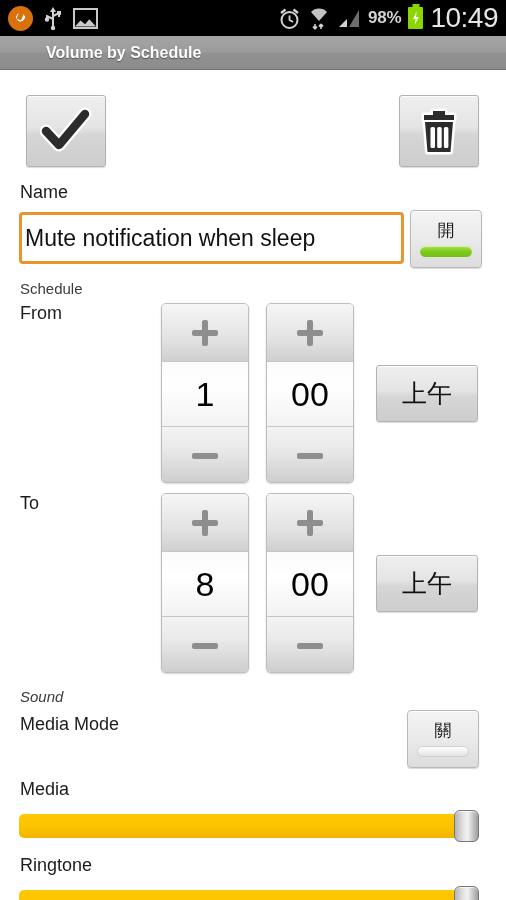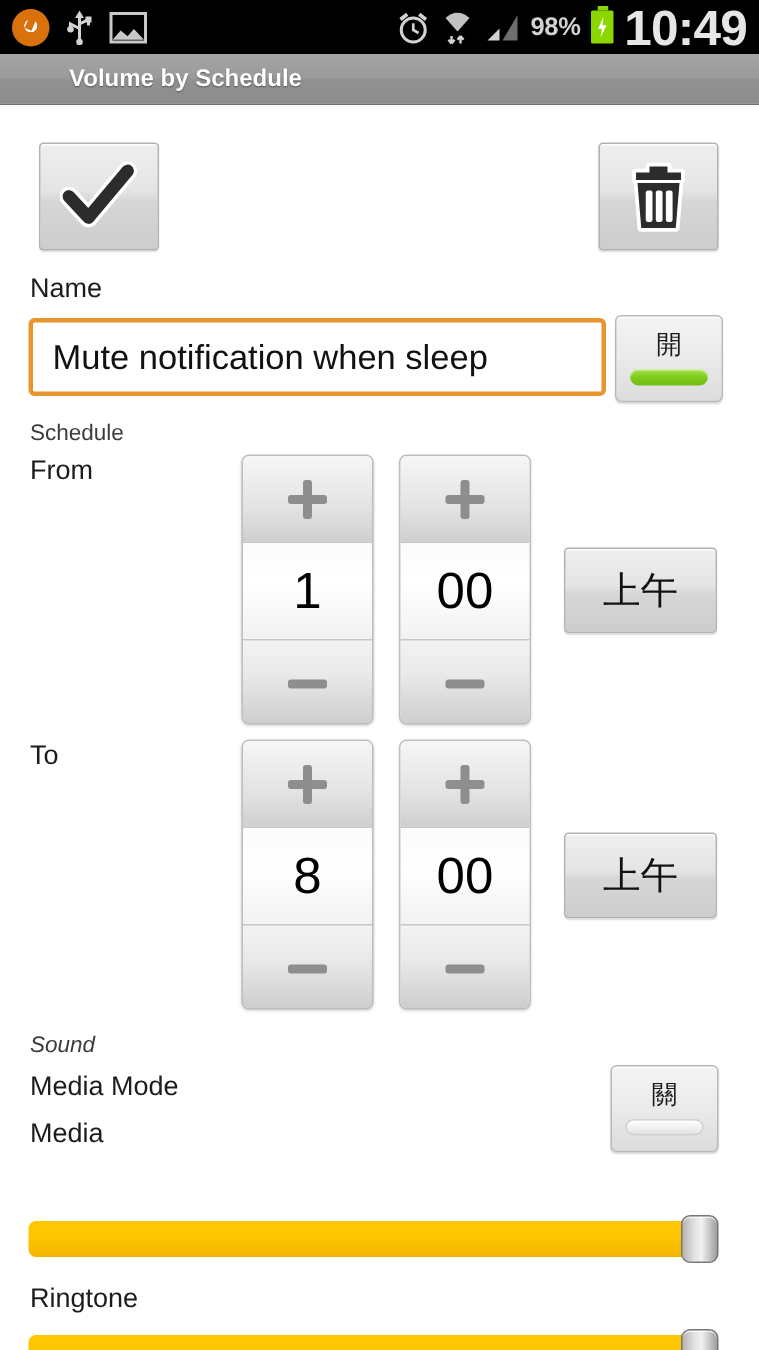--- a/index.html
+++ b/index.html
@@ -48,21 +48,21 @@
     position: relative; display: flex; align-items: center; justify-content: center;
   }
   .ico-batt::before {
     content: ""; position: absolute; top: -3px; left: 50%; transform: translateX(-50%);
     width: 7px; height: 3px; background: #8cd600;
   }
   .ico-batt span {
     display: block; width: 7px; height: 14px; background: #fff;
     clip-path: polygon(60% 0, 10% 58%, 45% 58%, 32% 100%, 90% 42%, 52% 42%);
   }
-  .sb-clock { color: #e6e6e6; font-size: 33px; font-weight: 700; letter-spacing: -0.5px; line-height: 1; }
+  .sb-clock { color: #e6e6e6; font-size: 28px; font-weight: 400; letter-spacing: -0.5px; line-height: 1; }
 
   
   .titlebar {
     position: absolute; left: 0; top: 36px; width: 506px; height: 34px;
     background: linear-gradient(to bottom, #a4a4a4 0%, #9b9b9b 48%, #919191 52%, #8c8c8c 100%);
     border-bottom: 1px solid #6f6f6f;
     display: flex; align-items: center; padding-left: 36px;
   }
   .titlebar .ttl {
     color: #ffffff; font-size: 16px; font-weight: bold; padding-left: 10px;
@@ -82,21 +82,21 @@
   #save-btn { left: 26px; top: 95px; }
   #del-btn  { left: 399px; top: 95px; }
 
   .lbl-big { position: absolute; font-size: 18px; color: #1c1c1c; font-weight: 400; }
   .lbl-small { position: absolute; font-size: 15px; color: #3b3b3b; font-weight: 400; }
 
   
   #name-input {
     position: absolute; left: 19px; top: 212px; width: 385px; height: 52px;
     border: 3px solid #e8942f; border-radius: 4px; background: #fff;
-    display: flex; align-items: center; padding-left: 13px;
+    display: flex; align-items: center; padding-left: 3px;
     font-size: 23px; color: #111; font-family: inherit;
   }
   .toggle {
     position: absolute; width: 72px; height: 58px; border-radius: 4px;
     background: linear-gradient(to bottom, #f4f4f4 0%, #eaeaea 50%, #dcdcdc 100%);
     border: 1px solid #b9b9b9;
     box-shadow: 0 1px 1px rgba(0,0,0,.16), inset 0 1px 0 #fff;
     display: flex; flex-direction: column; align-items: center; justify-content: center;
   }
   .toggle .t-char { font-size: 17px; color: #1a1a1a; line-height: 1; margin-top: 1px;
@@ -290,21 +290,21 @@
 
     <div class="ampm-btn btn3d" style="left:376px; top:555px;">上午</div>
 
     <div class="lbl-small" style="left:20px; top:688px;font-style:italic;">Sound</div>
     <div class="lbl-big" style="left:20px; top:714px;">Media Mode</div>
     <div class="toggle" id="silent-toggle">
       <div class="t-char">關</div>
       <div class="t-bar off"></div>
     </div>
 
-    <div class="lbl-big" style="left:20px; top:745px;">Media</div>
+    <div class="lbl-big" style="left:20px; top:779px;">Media</div>
     <div class="slider" style="top:810px;">
       <div class="track"></div>
       <div class="thumb"></div>
     </div>
 
     <div class="lbl-big" style="left:20px; top:855px;">Ringtone</div>
     <div class="slider" style="top:886px;">
       <div class="track"></div>
       <div class="thumb"></div>
     </div>

